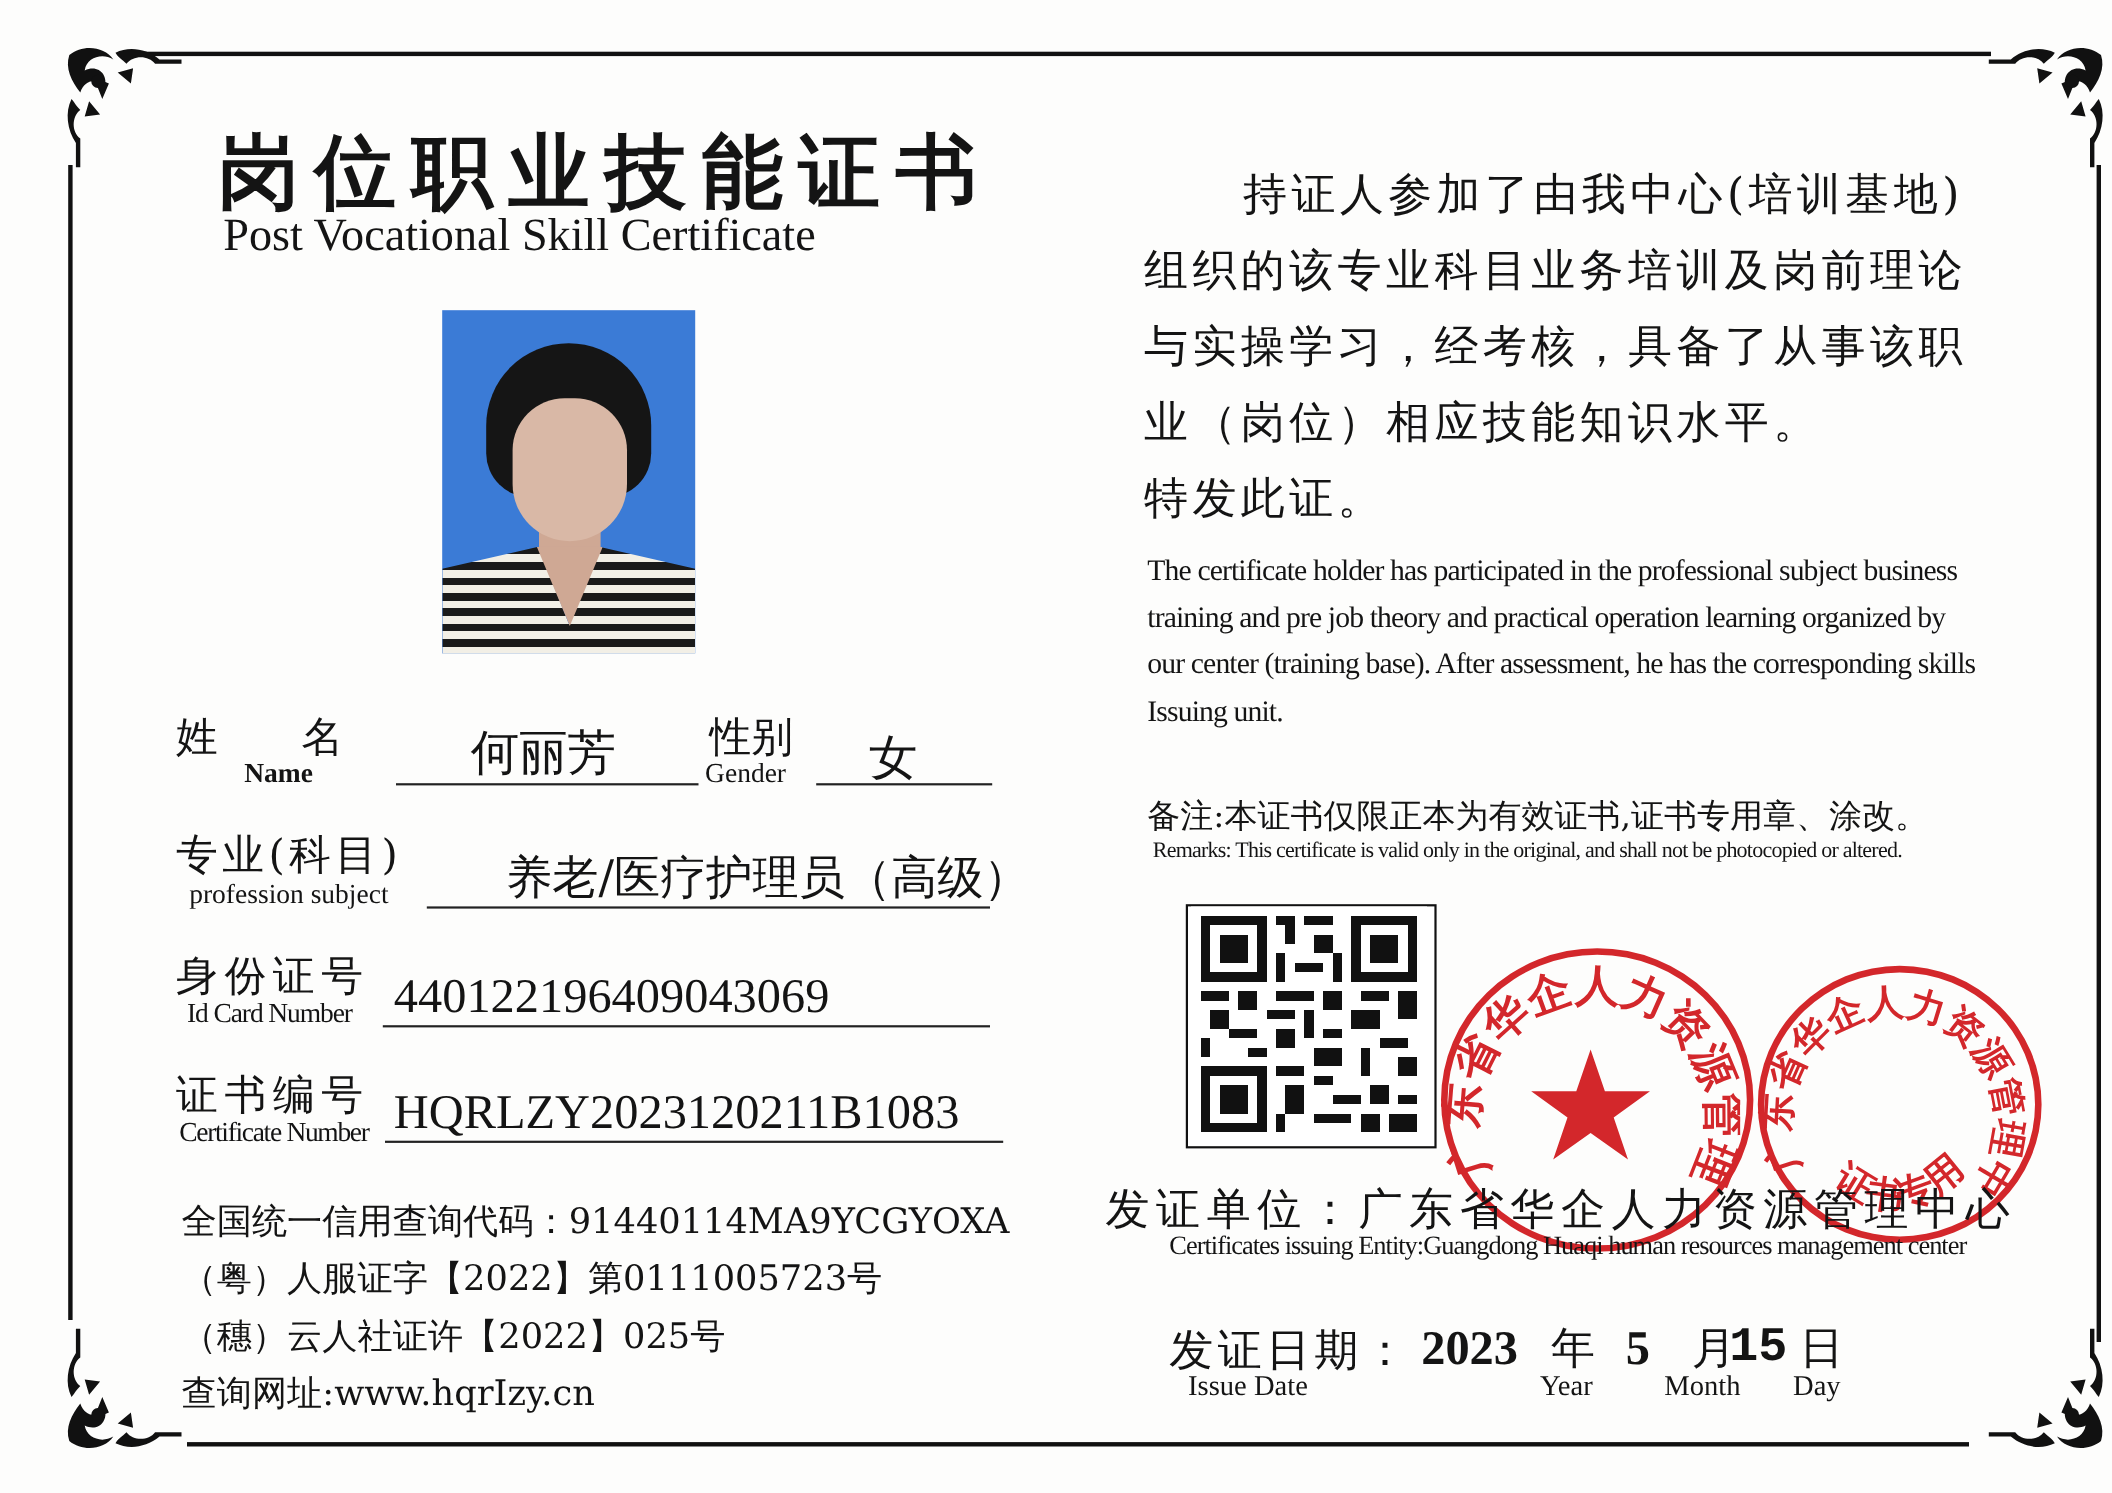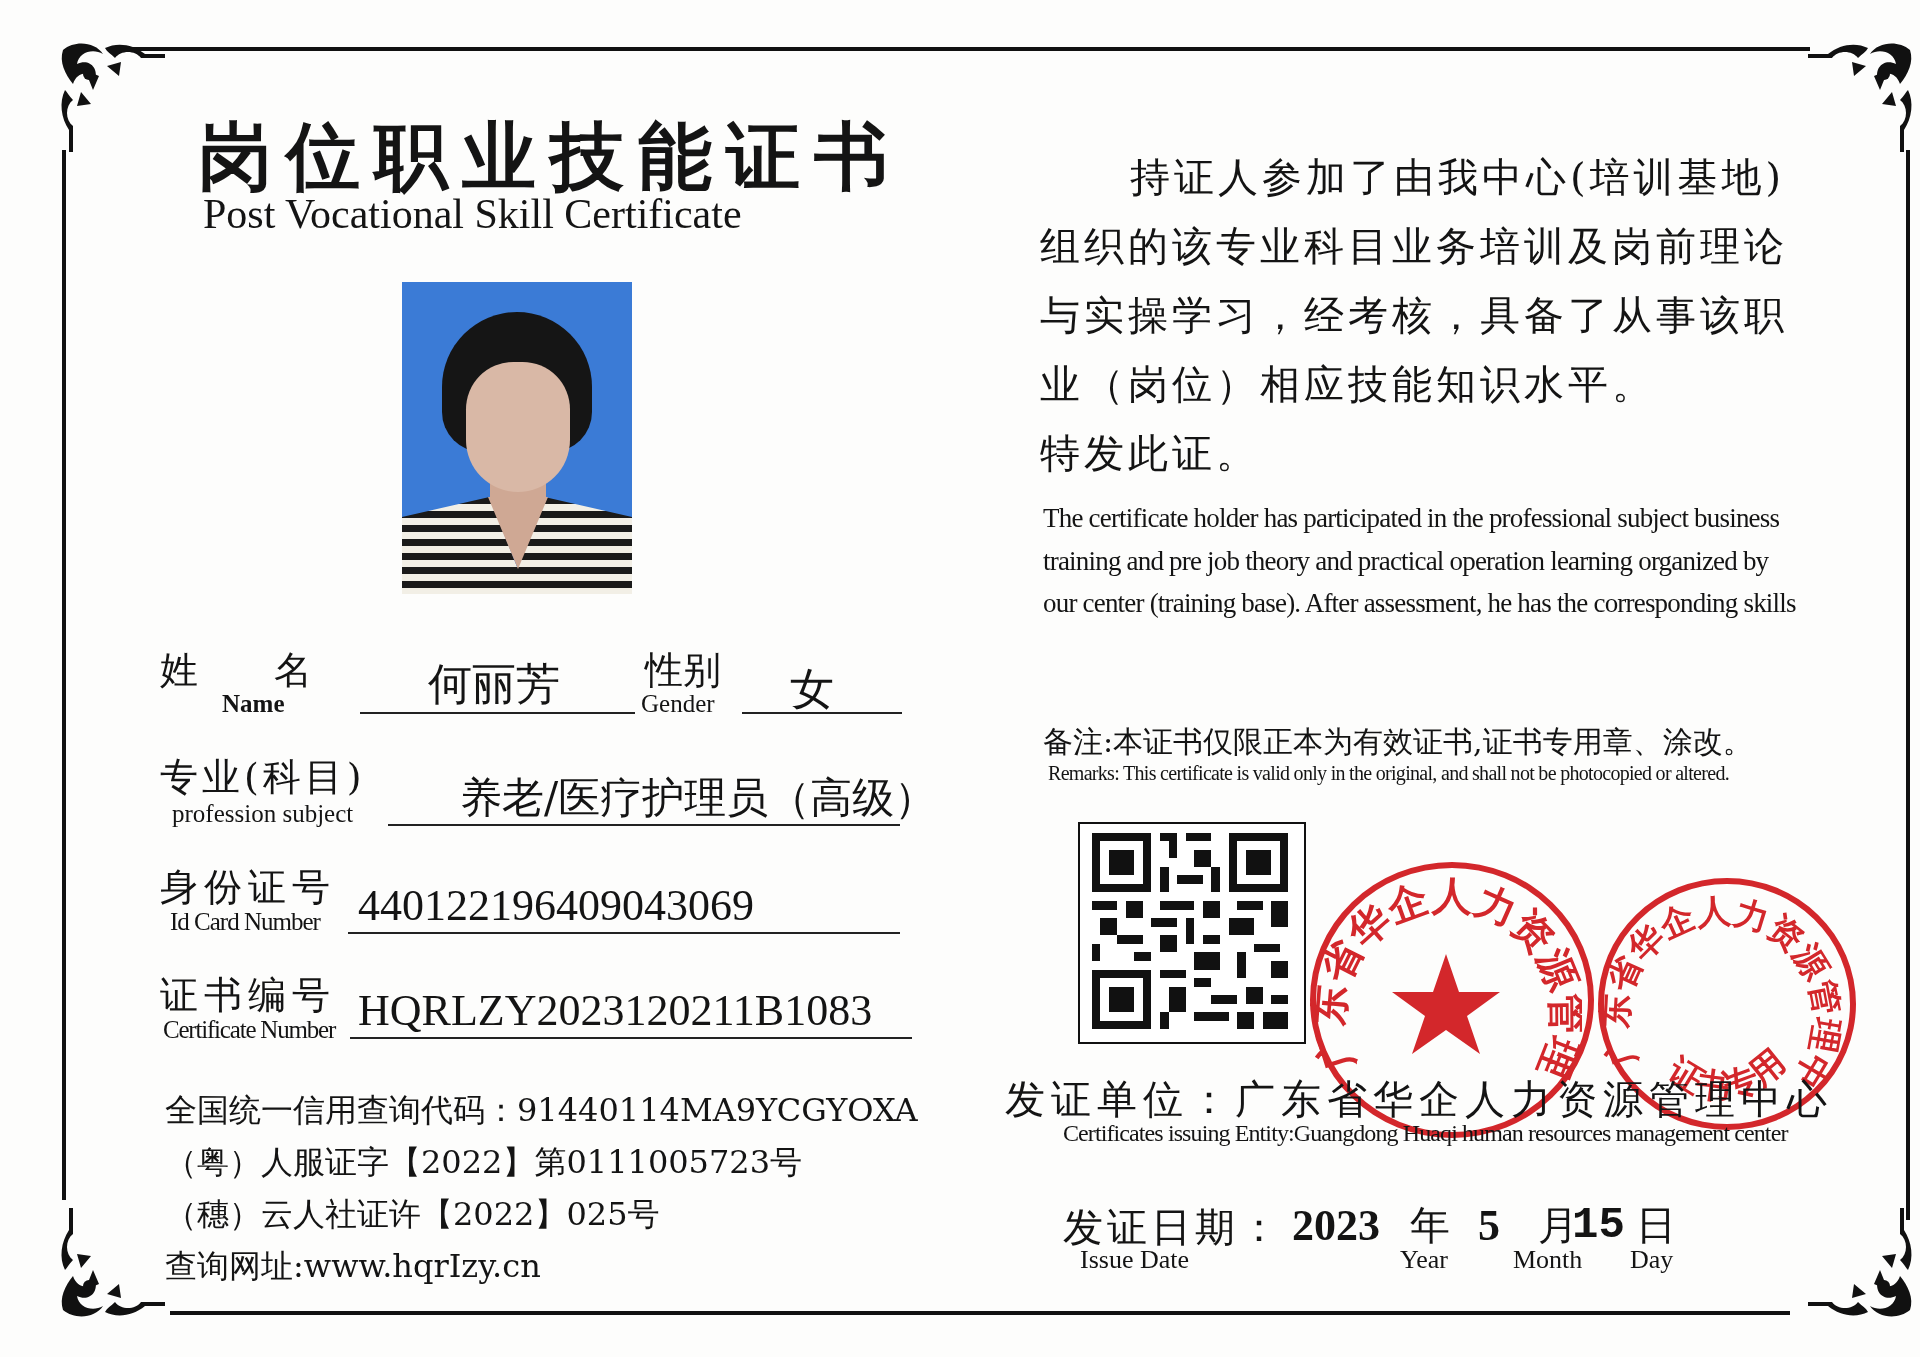--- a/index.html
+++ b/index.html
@@ -140,20 +140,21 @@
   <div>组织的该专业科目业务培训及岗前理论</div>
   <div>与实操学习，经考核，具备了从事该职</div>
   <div>业（岗位）相应技能知识水平。</div>
   <div>特发此证。</div>
 </div>
 
 <div class="abs body-en en" style="left:1043px; top:497px;">
   <div>The certificate holder has participated in the professional subject business</div>
   <div>training and pre job theory and practical operation learning organized by</div>
   <div>our center (training base). After assessment, he has the corresponding skills</div>
+  <div>Issuing unit.</div>
 </div>
 
 <div class="abs remark-cn cn" style="left:1043px; top:722px;">备注:本证书仅限正本为有效证书,证书专用章、涂改。</div>
 <div class="abs remark-en en" style="left:1048px; top:762px;">Remarks: This certificate is valid only in the original, and shall not be photocopied or altered.</div>
 
 <div class="abs qr">
   <svg width="220" height="214" viewBox="0 0 25 25" shape-rendering="crispEdges">
     <rect width="25" height="25" fill="#fff"></rect>
     <g fill="#111">
       <path d="M1 1h7v7h-7z M2 2v5h5v-5z" fill-rule="evenodd"></path>

